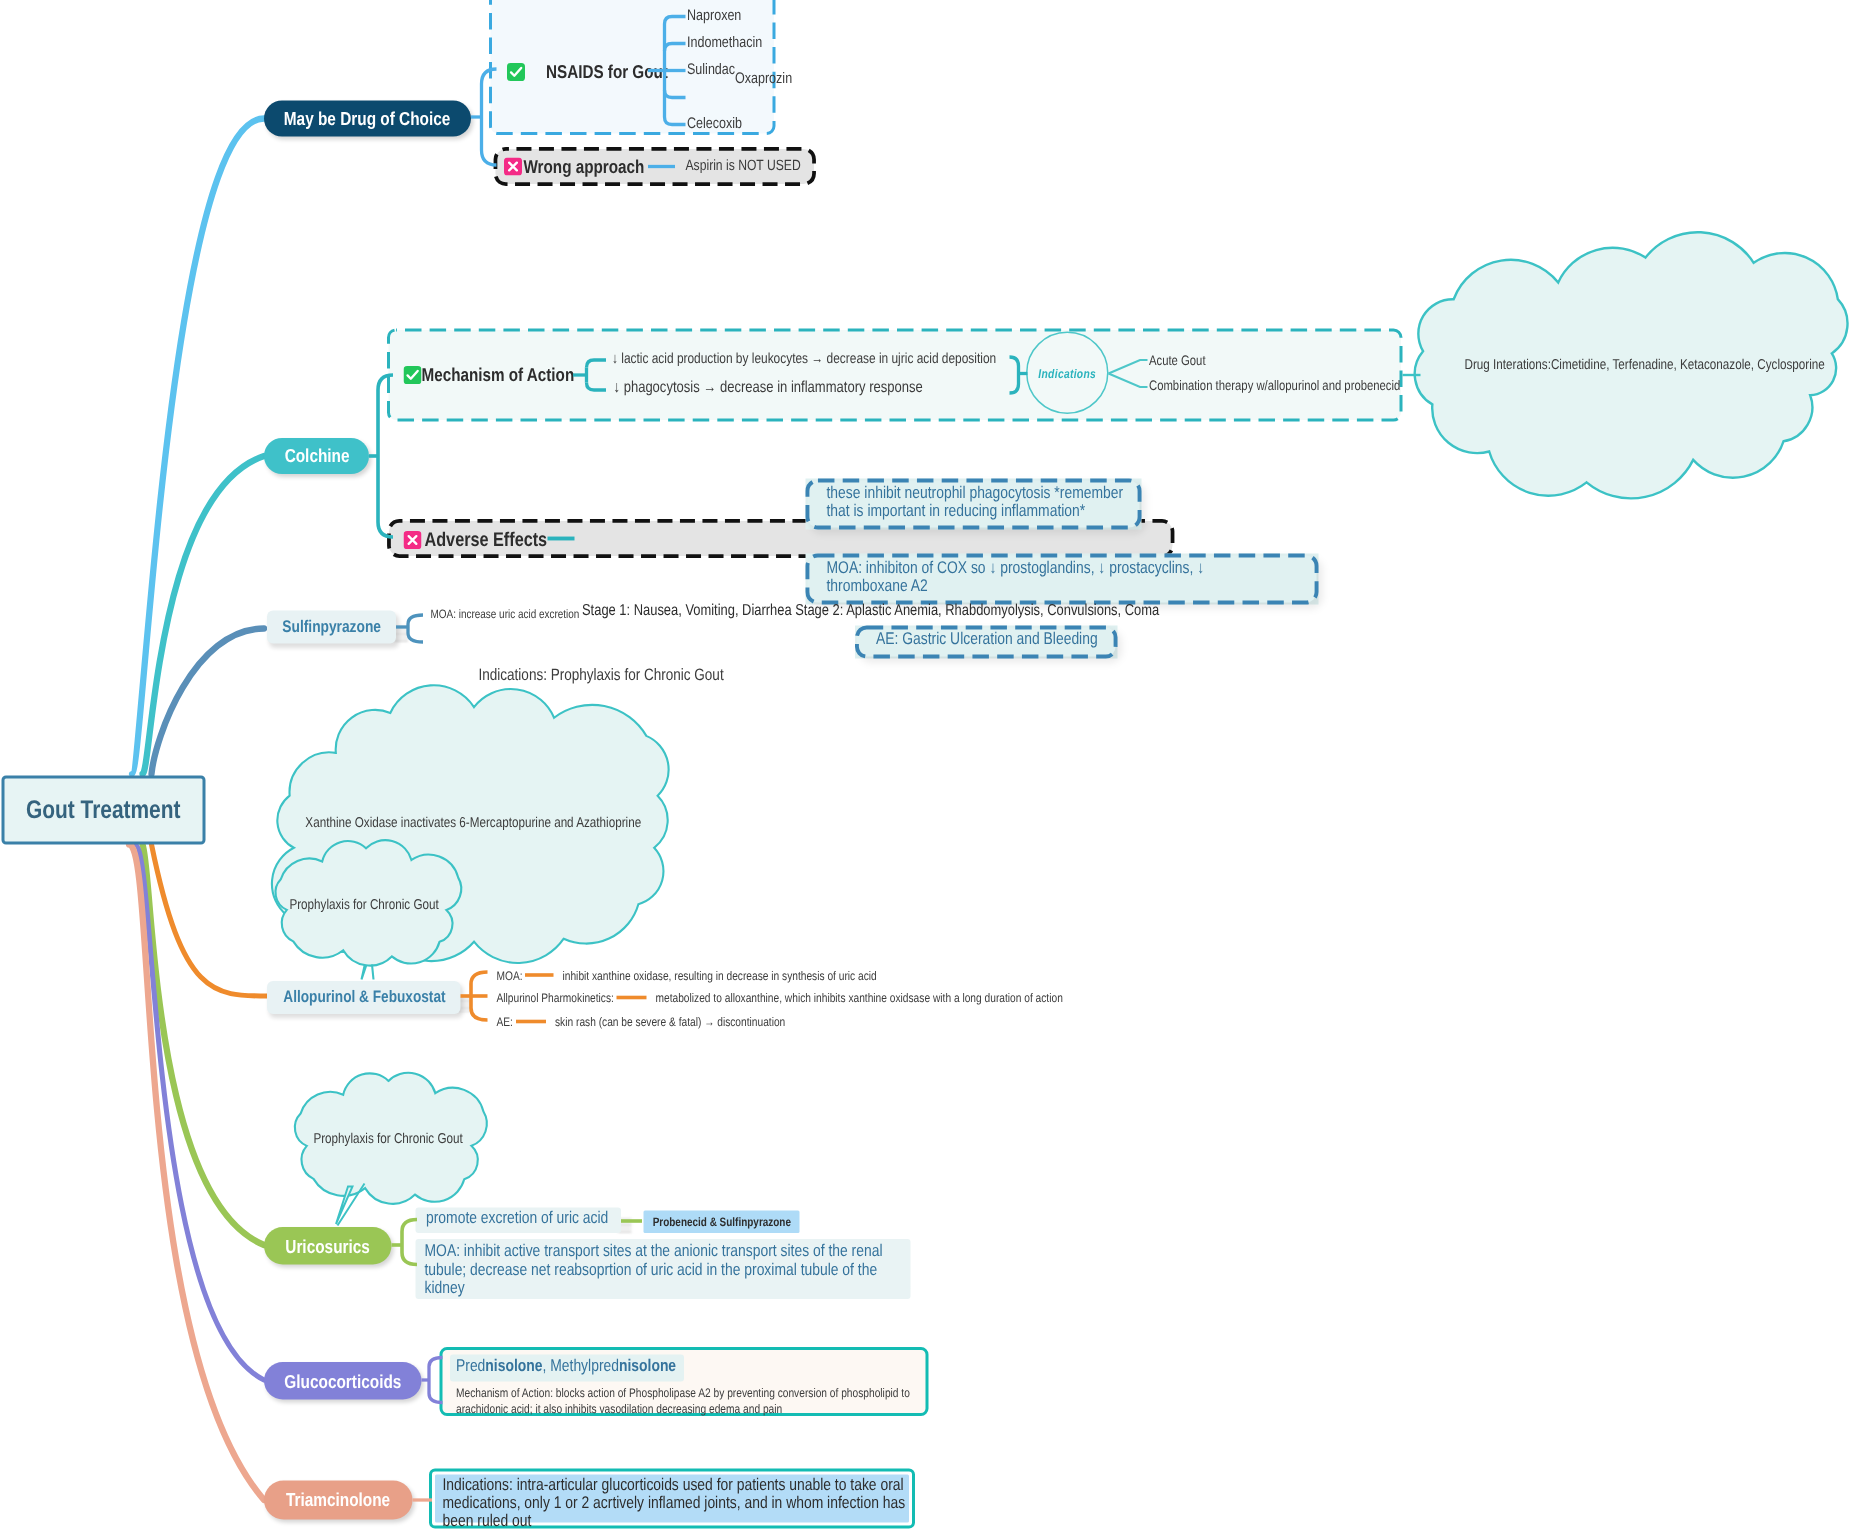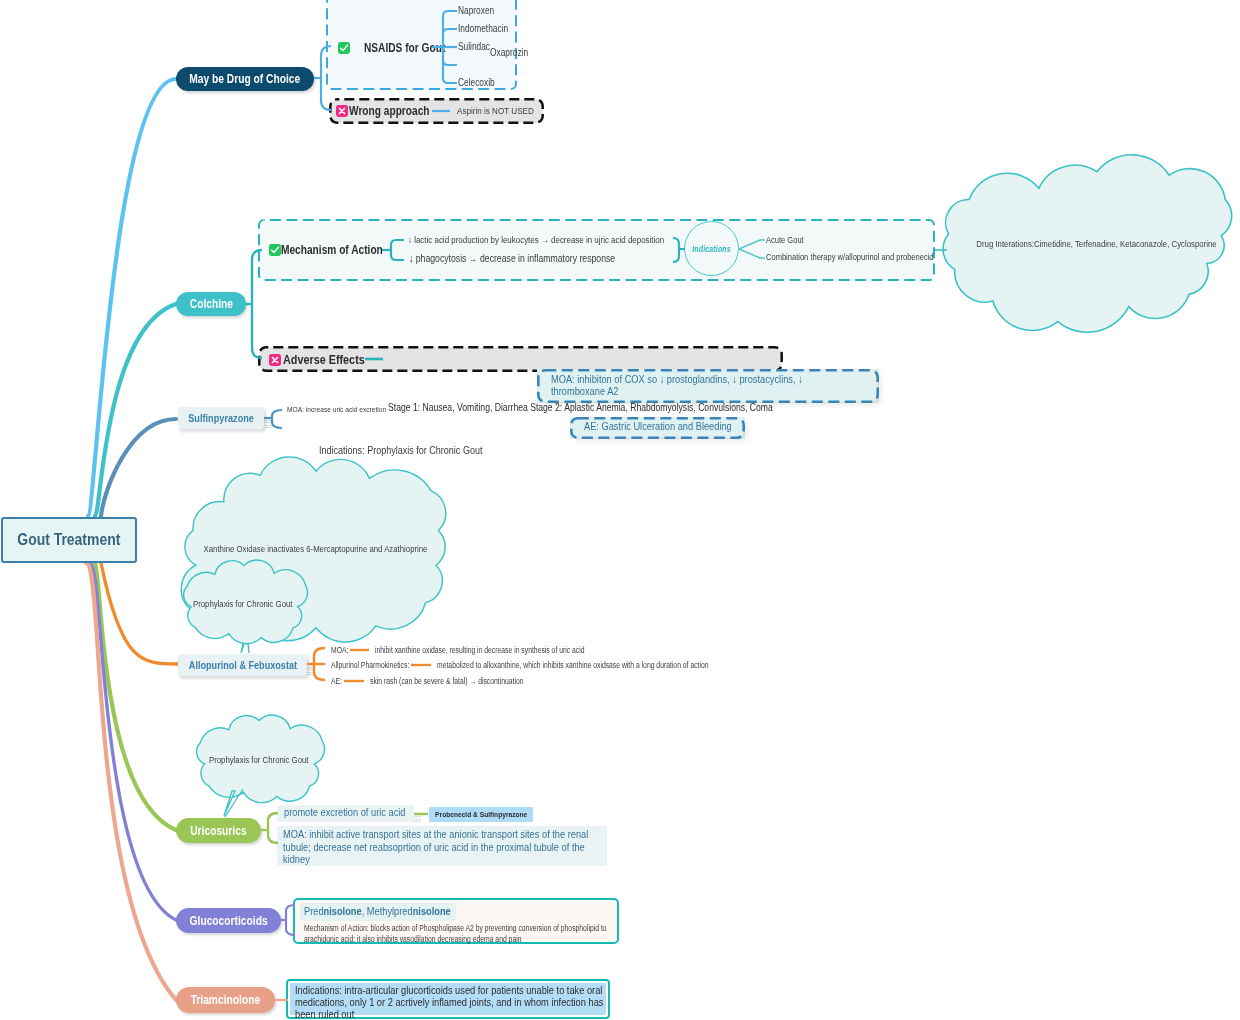--- a/index.html
+++ b/index.html
@@ -179,20 +179,29 @@
   <div class="abs small" style="left:408px;top:234px;font-size:9.7px;text-align:right;"><span class="cond">↓ lactic acid production by leukocytes → decrease in ujric acid deposition</span></div>
   <div class="abs small" style="left:409px;top:252px;font-size:10.6px;"><span class="cond">↓ phagocytosis → decrease in inflammatory response</span></div>
 
   <div class="abs" style="left:684px;top:221px;width:55px;height:55px;border:1.5px solid #4ec7c9;border-radius:50%;background:#f2f9f8;
               display:flex;align-items:center;justify-content:center;">
     <span class="condc" style="font-size:8.4px;font-style:italic;font-weight:bold;color:#2bb3bd;letter-spacing:.25px;">Indications</span>
   </div>
   <div class="abs small" style="left:766px;top:235px;"><span class="cond">Acute Gout</span></div>
   <div class="abs small" style="left:766px;top:252px;"><span class="cond">Combination therapy w/allopurinol and probenecid</span></div>
 
+  <div class="abs note" style="left:537px;top:319px;width:224px;height:34px;">
+    <svg class="noteborder" width="224" height="34">
+      <rect x="1.3" y="1.3" width="221.4" height="31.4" rx="7" fill="#e0f1f1" stroke="#3b84b4" stroke-width="2.6" stroke-dasharray="11 5.5"></rect>
+      </svg>
+    <div style="position:absolute;left:14px;top:4px;width:205px;">
+      <span class="cond" style="white-space:normal;display:block;width:122%;">these inhibit neutrophil phagocytosis *remember that is important in reducing inflammation*</span>
+      </div>
+    <div style="position:absolute;left:3px;top:3px;width:224px;height:34px;background:rgba(0,0,0,.07);border-radius:8px;filter:blur(2.5px);z-index:-1;"></div>
+  </div>
   <div class="abs note" style="left:537px;top:369px;width:342px;height:34px;">
     <svg class="noteborder" width="342" height="34">
       <rect x="1.3" y="1.3" width="339.4" height="31.4" rx="7" fill="#e0f1f1" stroke="#3b84b4" stroke-width="2.6" stroke-dasharray="11 5.5"></rect>
       </svg>
     <div style="position:absolute;left:14px;top:4px;width:260px;">
       <span class="cond" style="white-space:normal;display:block;width:122%;">MOA: inhibiton of COX so ↓ prostoglandins, ↓ prostacyclins, ↓ thromboxane A2</span>
       </div>
     <div style="position:absolute;left:3px;top:3px;width:342px;height:34px;background:rgba(0,0,0,.07);border-radius:8px;filter:blur(2.5px);z-index:-1;"></div>
   </div>
   <div class="abs note" style="left:570px;top:417px;width:175px;height:22px;">

